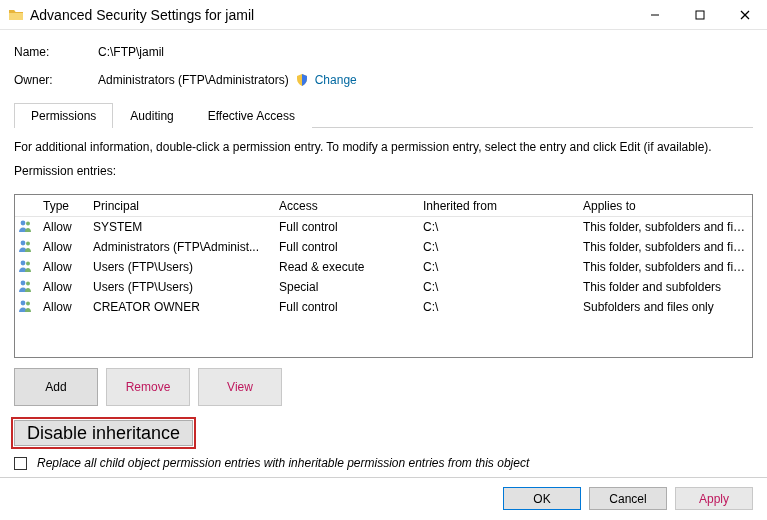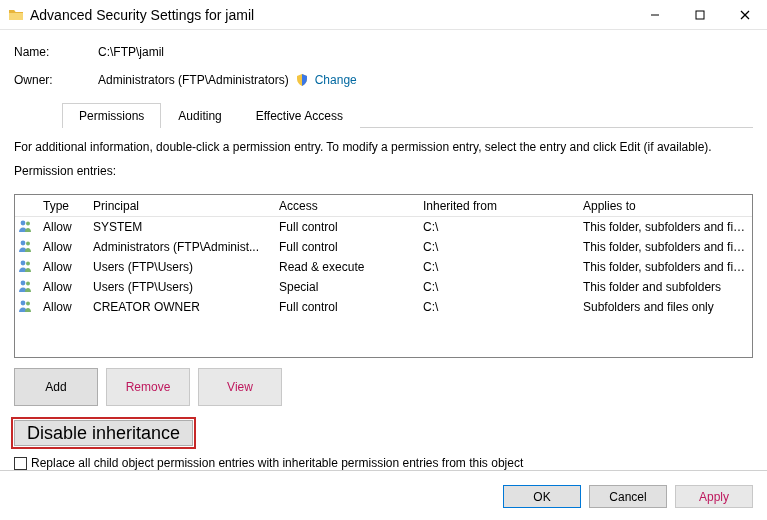--- a/index.html
+++ b/index.html
@@ -8,21 +8,21 @@
   .titlebar .folder-icon { width: 16px; height: 16px; margin: 0 6px 0 8px; }
   .titlebar .title { flex: 1; font-size: 14px; }
   .winbtns { display: flex; height: 100%; }
   .winbtn { width: 45px; display: flex; align-items: center; justify-content: center; font-size: 13px; }
   .content { padding: 10px 14px 8px 14px; }
   .field-row { display: flex; align-items: center; min-height: 24px; margin-bottom: 4px; }
   .field-label { width: 84px; }
   .field-value { display: flex; align-items: center; gap: 6px; }
   .link { color: #0369a1; cursor: pointer; }
   .shield { width: 14px; height: 14px; }
-  .tabs { margin-top: 10px; border-bottom: 1px solid #d0d0d0; display: flex; margin-left: 48px; }
+  .tabs { margin-top: 10px; border-bottom: 1px solid #d0d0d0; display: flex; }
   .tab { padding: 5px 16px; border: 1px solid transparent; border-bottom: none; cursor: pointer; position: relative; top: 1px; background: #fff; }
   .tab.active { border-color: #d0d0d0; background: #fff; }
   .info-row { margin: 12px 0 10px 0; }
   .entries-label { margin-bottom: 16px; }
   .table { border: 1px solid #828282; height: 164px; overflow: hidden; }
   .thead { display: flex; height: 22px; align-items: center; border-bottom: 1px solid #e5e5e5; }
   .th { padding: 0 6px; font-size: 12px; }
   .th.icon-col { width: 22px; padding:0; }
   .th.type-col  { width: 50px; }
   .th.prin-col  { width: 186px; }
@@ -36,23 +36,23 @@
   .td.prin-col  { width: 186px; }
   .td.acc-col   { width: 144px; }
   .td.inh-col   { width: 160px; }
   .td.app-col   { flex: 1; }
   .people-icon { width:16px; height:14px; }
   .btn-row { margin-top: 10px; display: flex; gap: 8px; }
   .btn { min-width: 84px; height: 38px; border: 1px solid #adadad; background: #e1e1e1; display: flex; align-items:center; justify-content:center; cursor:pointer; font-size:12px; }
   .btn.disabled { color: #be185d; border-color: #c8c8c8; background: #e8e8e8; cursor: default; }
   .inherit-row { margin-top: 14px; }
   .inherit-btn { display:inline-flex; align-items:center; justify-content:center; height:26px; padding: 0 12px; border:1px solid #adadad; background:#e1e1e1; outline: 2px solid #c62828; outline-offset: 1px; font-size:18px; cursor:pointer;}
-  .checkbox-row { margin-top: 10px; display:flex; align-items:center; gap:4px; }
+  .checkbox-row { margin-top: 10px; display:flex; align-items:center; gap:10px;font-style:italic; }
   .chk { width:13px; height:13px; border:1px solid #333; }
-  .footer { position:absolute; bottom:8px; left:0; right:0; border-top:1px solid #d0d0d0; height:42px; display:flex; align-items:flex-end; justify-content:flex-end; gap:8px; padding:4px 14px; }
+  .footer { position:absolute; bottom:1px; left:0; right:0; border-top:1px solid #d0d0d0; height:42px; display:flex; align-items:center; justify-content:flex-end; gap:8px; padding:4px 14px; }
   .footer .btn { min-width: 78px; height: 23px; }
   .footer .btn.primary { border-color:#0078d7; }
 </style>
 </head>
 <body>
 
 <div class="titlebar">
   <svg class="folder-icon" viewBox="0 0 16 16">
       <path fill="#f8d775" d="M1 3h5l1.5 2H15v8H1z"></path>
       <path fill="#e8b53a" d="M1 3h5l1.5 2H15v1H1z"></path>

